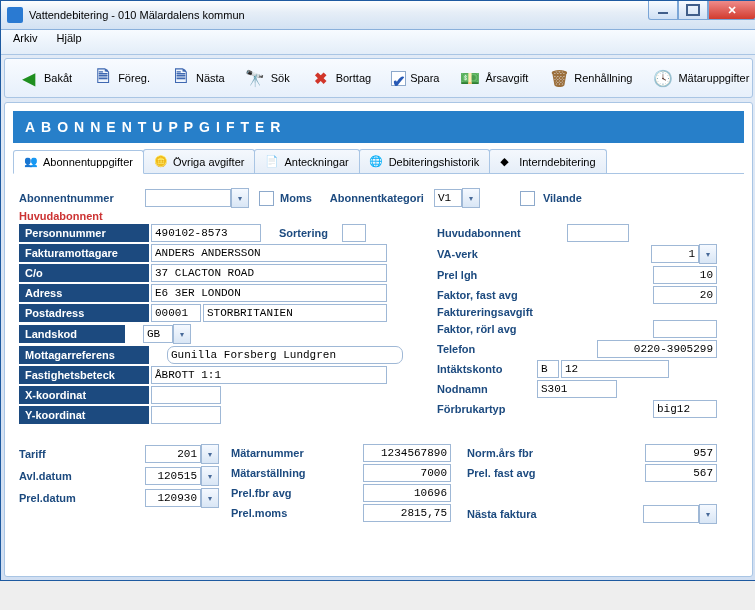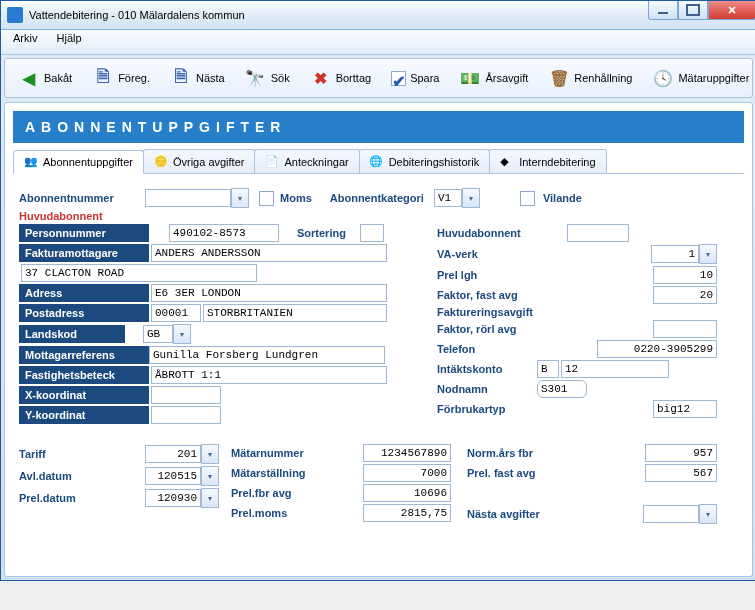--- a/index.html
+++ b/index.html
@@ -148,48 +148,49 @@
         </div>
 
         <div class="row">
             <span class="redlbl">Huvudabonnent</span>
           </div>
 
         <div style="display:flex; gap:0;">
           <div style="width:410px">
             <div class="row">
                 <span class="lblbox" style="width:130px">Personnummer</span>
-                <input class="txt" style="width: 110px; margin-left: 20px;" value="490102-8573">
+                <input class="txt" style="width: 110px; margin-left: 2px;" value="490102-8573">
                 <span class="bluelbl" style="margin-left:18px">Sortering</span>
                 <input class="txt" style="width: 24px; margin-left: 14px;">
               </div>
             <div class="row">
                 <span class="lblbox" style="width:130px">Fakturamottagare</span>
                 <input class="txt" style="width: 236px; margin-left: 2px;" value="ANDERS ANDERSSON">
               </div>
             <div class="row">
+                <span class="lblbox" style="width:130px">C/o</span>
                 <input class="txt" style="width: 236px; margin-left: 2px;" value="37 CLACTON ROAD">
               </div>
             <div class="row">
                 <span class="lblbox" style="width:130px">Adress</span>
                 <input class="txt" style="width: 236px; margin-left: 2px;" value="E6 3ER LONDON">
               </div>
             <div class="row">
                 <span class="lblbox" style="width:130px">Postadress</span>
                 <input class="txt" style="width: 50px; margin-left: 2px;" value="00001">
                 <input class="txt" style="width: 184px; margin-left: 2px;" value="STORBRITANIEN">
               </div>
             <div class="row">
                 <span class="lblbox" style="width:106px">Landskod</span>
                 <input class="txt" style="width: 30px; margin-left: 18px;" value="GB">
                 <span class="sel">▾</span>
               </div>
             <div class="row">
                 <span class="lblbox" style="width:130px">Mottagarreferens</span>
-                <input class="txt" style="width: 236px; margin-left: 0;" value="Gunilla Forsberg Lundgren">
+                <input class="txt" style="width: 236px; margin-left: 18px; border-radius: 7px;" value="Gunilla Forsberg Lundgren">
               </div>
             <div class="row">
                 <span class="lblbox" style="width:130px">Fastighetsbeteck</span>
                 <input class="txt" style="width: 236px; margin-left: 2px;" value="ÅBROTT 1:1">
               </div>
             <div class="row">
                 <span class="lblbox" style="width:130px">X-koordinat</span>
                 <input class="txt" style="width: 70px; margin-left: 2px;" value="">
               </div>
             <div class="row">
@@ -232,21 +233,21 @@
                 <span style="flex:1"></span>
                 <input class="txt" style="width: 120px; text-align: right;" value="0220-3905299">
               </div>
             <div class="row">
                 <span class="bluelbl" style="width:100px">Intäktskonto</span>
                 <input class="txt" style="width: 22px;" value="B">
                 <input class="txt" style="width: 108px; margin-left: 2px;" value="12">
               </div>
             <div class="row">
                 <span class="bluelbl" style="width:100px">Nodnamn</span>
-                <input class="txt" style="width: 50px; border-radius: 6px;" value="S301">
+                <input class="txt" style="width: 80px;" value="S301">
               </div>
             <div class="row">
                 <span class="bluelbl" style="width:130px">Förbrukartyp</span>
                 <span style="flex:1"></span>
                 <input class="txt" style="width: 64px;" value="big12">
               </div>
           </div>
         </div>
 
         <div style="display:flex; margin-top:18px;">
@@ -298,21 +299,21 @@
                 <span style="flex:1"></span>
                 <input class="txt num" style="width: 72px;" value="957">
               </div>
             <div class="row">
                 <span class="bluelbl" style="width:110px">Prel. fast avg</span>
                 <span style="flex:1"></span>
                 <input class="txt num" style="width: 72px;" value="567">
               </div>
             <div class="row" style="height:18px"></div>
             <div class="row">
-                <span class="bluelbl" style="width:110px">Nästa avgifter</span>
+                <span class="bluelbl" style="width:110px">Nästa faktura</span>
                 <span style="flex:1"></span>
                 <input class="txt" style="width: 56px;" value="">
                 <span class="sel">▾</span>
               </div>
           </div>
         </div>
 
       </div>
     </div>
   </div>

